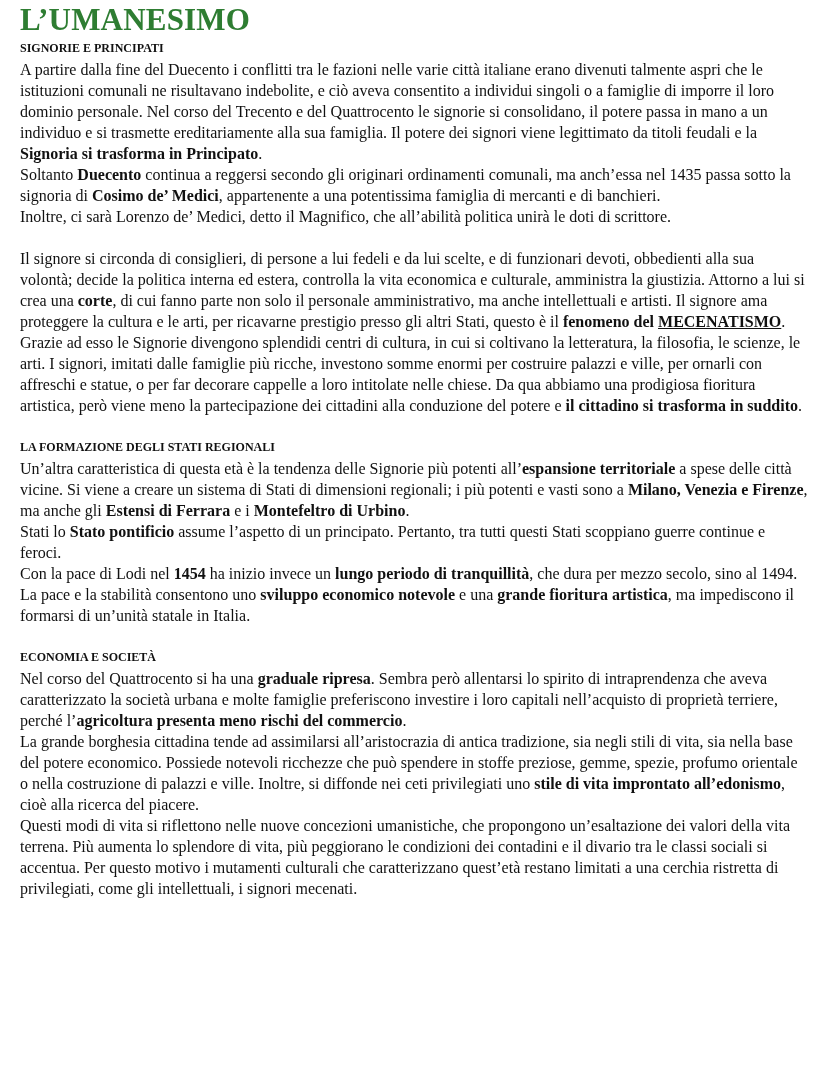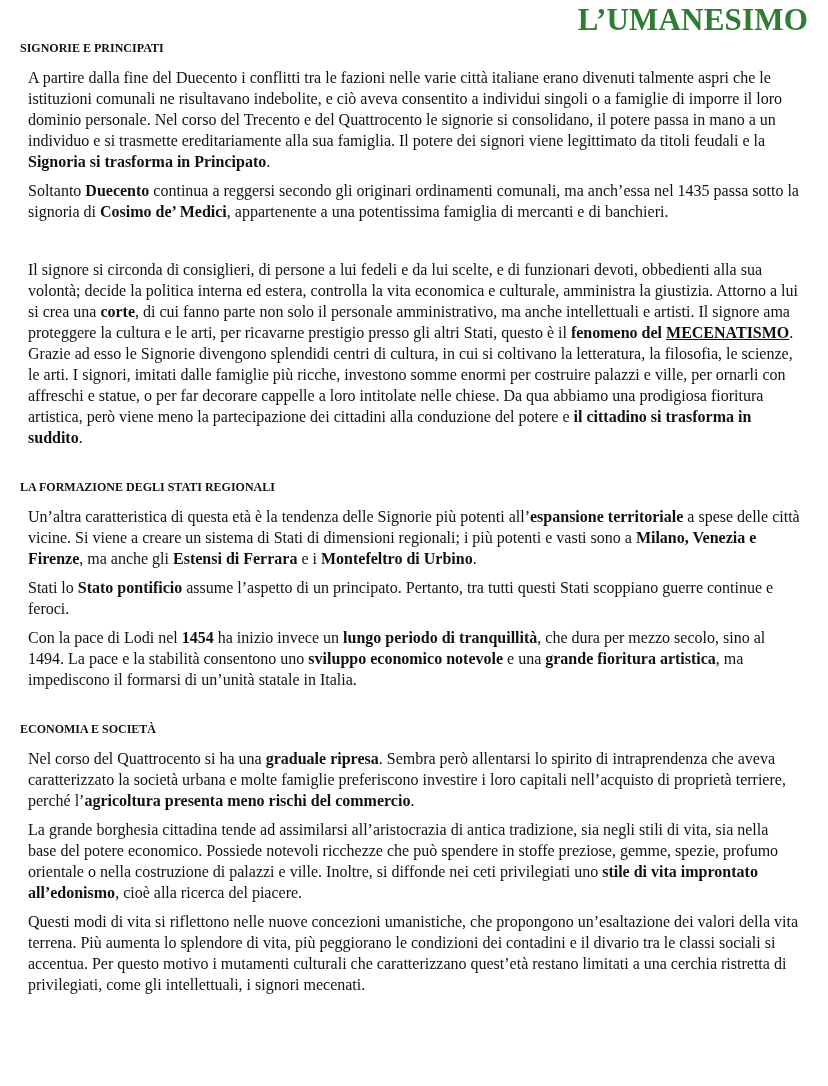--- a/index.html
+++ b/index.html
@@ -1,34 +1,35 @@
 <!DOCTYPE html>
 <html><head>
 <meta charset="utf-8">
 <style>
   html, body { margin: 0; padding: 0; background: #ffffff; }
   body { width: 828px; height: 1086px; overflow: hidden; font-family: "Liberation Serif", serif; color: #111; }
   .page { padding: 0 20px 0 20px; }
-  .title { text-align: right; color: #2e7d32; font-weight: bold; font-size: 31px; line-height: 36px; margin: 2px 0 0 0; letter-spacing: 0.2px; }
+  .title { text-align: left; color: #2e7d32; font-weight: bold; font-size: 31px; line-height: 36px; margin: 2px 0 0 0; letter-spacing: 0.2px; }
   .subtitle { font-weight: bold; font-size: 18.5px; line-height: 22px; margin: 2px 0 0 0; }
   .section-title { font-weight: bold; font-size: 12px; line-height: 21px; margin: 0; }
-  .para { font-size: 16px; line-height: 21px; margin: 8px; }
+  .para { font-size: 16px; line-height: 21px; margin: 0; }
   .gap { height: 21px; }
 </style>
 </head>
 <body>
 
 <div class="page">
   <h1 class="title" style="color: rgb(46, 125, 50);">L’UMANESIMO</h1>
 
   <div id="sections">
     <section>
       <h3 class="section-title">SIGNORIE E PRINCIPATI</h3>
       <p class="para"><span>A partire dalla fine del Duecento i conflitti tra le fazioni nelle varie città italiane erano divenuti talmente aspri che le istituzioni comunali ne risultavano indebolite, e ciò aveva consentito a individui singoli o a famiglie di imporre il loro dominio personale. Nel corso del Trecento e del Quattrocento le signorie si consolidano, il potere passa in mano a un individuo e si trasmette ereditariamente alla sua famiglia. Il potere dei signori viene legittimato da titoli feudali e la </span><span style="font-weight: bold;">Signoria si trasforma in Principato</span><span>.</span></p>
       <p class="para"><span>Soltanto </span><span style="font-weight: bold;">Duecento</span><span> continua a reggersi secondo gli originari ordinamenti comunali, ma anch’essa nel 1435 passa sotto la signoria di </span><span style="font-weight: bold;">Cosimo de’ Medici</span><span>, appartenente a una potentissima famiglia di mercanti e di banchieri.</span></p>
+      <p class="para"><span>Inoltre, ci sarà Lorenzo de’ Medici, detto il Magnifico, che all’abilità politica unirà le doti di scrittore.</span></p>
     </section>
     <div class="gap"></div>
     <section>
       <p class="para"><span>Il signore si circonda di consiglieri, di persone a lui fedeli e da lui scelte, e di funzionari devoti, obbedienti alla sua volontà; decide la politica interna ed estera, controlla la vita economica e culturale, amministra la giustizia. Attorno a lui si crea una </span><span style="font-weight: bold;">corte</span><span>, di cui fanno parte non solo il personale amministrativo, ma anche intellettuali e artisti. Il signore ama proteggere la cultura e le arti, per ricavarne prestigio presso gli altri Stati, questo è il </span><span style="font-weight: bold;">fenomeno del </span><span style="font-weight: bold; text-decoration: underline;">MECENATISMO</span><span>. Grazie ad esso le Signorie divengono splendidi centri di cultura, in cui si coltivano la letteratura, la filosofia, le scienze, le arti. I signori, imitati dalle famiglie più ricche, investono somme enormi per costruire palazzi e ville, per ornarli con affreschi e statue, o per far decorare cappelle a loro intitolate nelle chiese. Da qua abbiamo una prodigiosa fioritura artistica, però viene meno la partecipazione dei cittadini alla conduzione del potere e </span><span style="font-weight: bold;">il cittadino si trasforma in suddito</span><span>.</span></p>
     </section>
     <div class="gap"></div>
     <section>
       <h3 class="section-title">LA FORMAZIONE DEGLI STATI REGIONALI</h3>
       <p class="para"><span>Un’altra caratteristica di questa età è la tendenza delle Signorie più potenti all’</span><span style="font-weight: bold;">espansione territoriale</span><span> a spese delle città vicine. Si viene a creare un sistema di Stati di dimensioni regionali; i più potenti e vasti sono a </span><span style="font-weight: bold;">Milano, Venezia e Firenze</span><span>, ma anche gli </span><span style="font-weight: bold;">Estensi di Ferrara</span><span> e i </span><span style="font-weight: bold;">Montefeltro di Urbino</span><span>.</span></p>
       <p class="para"><span>Stati lo </span><span style="font-weight: bold;">Stato pontificio</span><span> assume l’aspetto di un principato. Pertanto, tra tutti questi Stati scoppiano guerre continue e feroci.</span></p>

